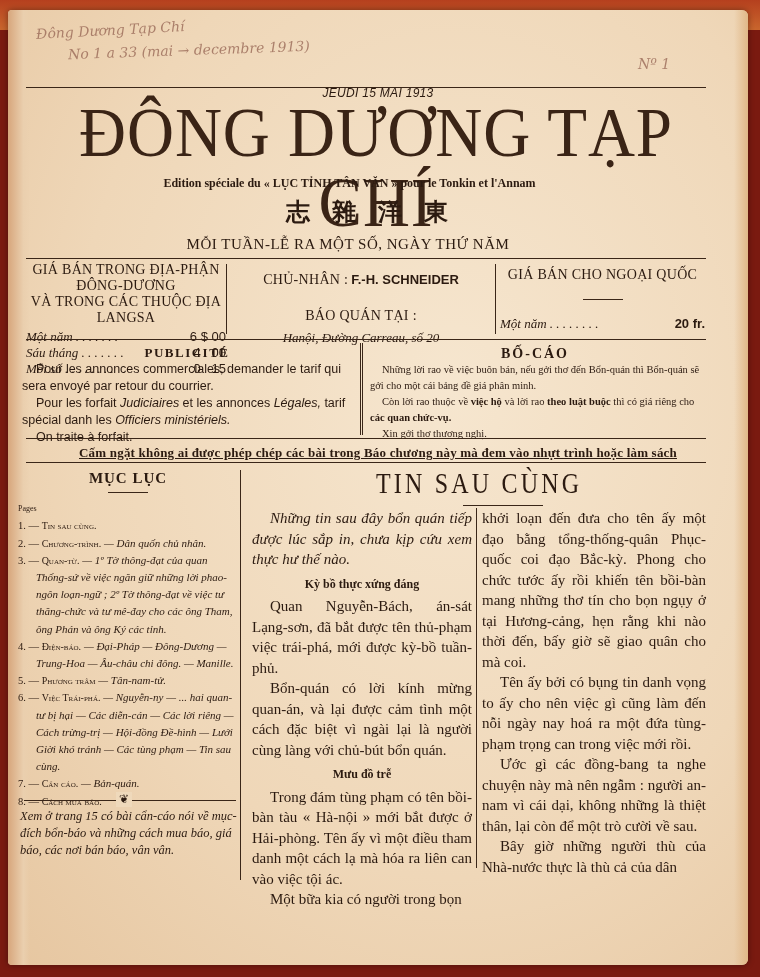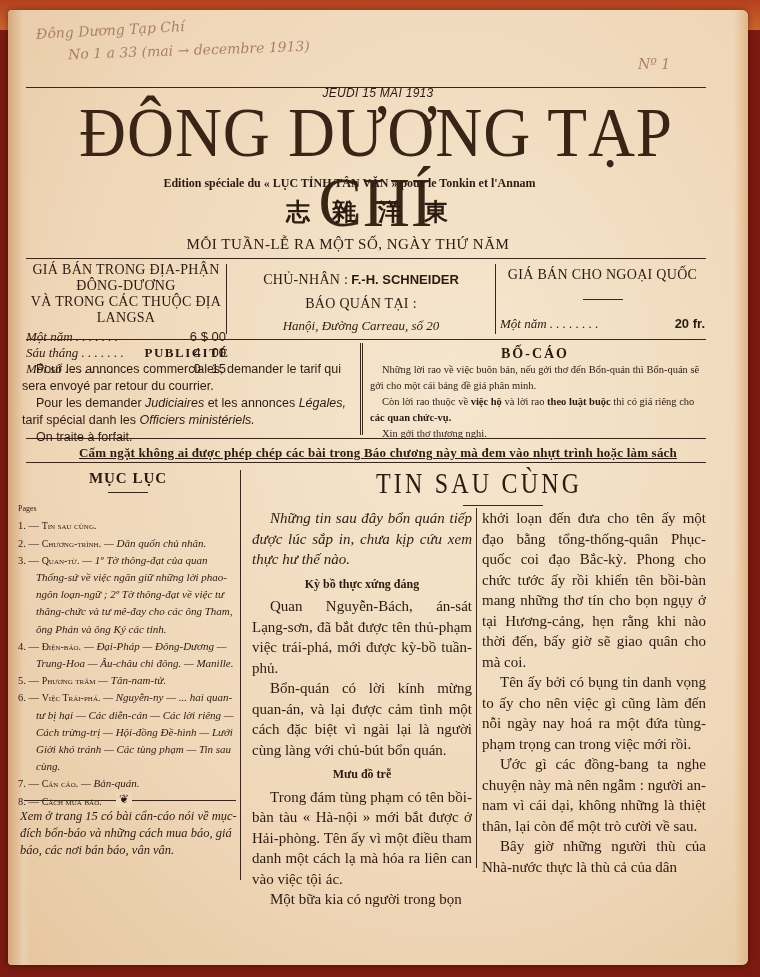--- a/index.html
+++ b/index.html
@@ -76,39 +76,39 @@
       </div>
     <div class="price-row">
         <i>Mỗi số . . . . . . . .</i>
         <span style="font-family:'Liberation Sans',sans-serif;white-space:pre">0   15</span>
       </div>
   </div>
   <div class="vline" style="left:218px;top:254px;height:70px;"></div>
 
   <div class="box c" style="left:222px;top:262px;width:262px;">
     <div><span class="small-caps">CHỦ-NHÂN :</span> <b style="font-family:'Liberation Sans',sans-serif;font-size:13px">F.-H. SCHNEIDER</b></div>
-    <div class="small-caps" style="margin-top:8px">BÁO QUÁN TẠI :</div>
+    <div class="small-caps" style="margin-top:20px">BÁO QUÁN TẠI :</div>
     <div style="font-style:italic;font-size:13px;margin-top:6px">Hanội, Đường Carreau, số 20</div>
   </div>
   <div class="vline" style="left:487px;top:254px;height:70px;"></div>
 
   <div class="box" style="left:492px;top:257px;width:205px;">
     <div class="c small-caps">GIÁ BÁN CHO NGOẠI QUỐC</div>
     <div style="width:40px;margin:16px auto 16px;border-top:1px solid #3a2618"></div>
     <div class="price-row">
         <i>Một năm . . . . . . . .</i>
         <b style="font-family:'Liberation Sans',sans-serif">20 fr.</b>
       </div>
   </div>
   <div class="rule" style="left:18px;top:329px;width:680px;"></div>
 
   <div class="pub" style="left:14px;top:334px;width:330px;">
     <div class="c" style="font-family:'Liberation Serif',serif;font-weight:bold;letter-spacing:1.5px;font-size:13px">PUBLICITÉ</div>
     <p style="text-indent:14px">Pour les annonces commerciales, demander le tarif qui sera envoyé par retour du courrier.</p>
-    <p style="text-indent:14px"><span>Pour les demander </span><i>Judiciaires</i><span> et les annonces </span><i>Légales,</i><span> tarif spécial danh les </span><i>Officiers ministériels.</i></p>
+    <p style="text-indent:14px"><span>Pour les forfait </span><i>Judiciaires</i><span> et les annonces </span><i>Légales,</i><span> tarif spécial danh les </span><i>Officiers ministériels.</i></p>
     <p style="text-indent:14px">On traite à forfait.</p>
   </div>
   <div class="vline" style="left:352px;top:333px;height:92px;border-left:3px double #3a2618;"></div>
 
   <div class="bocao" style="left:362px;top:336px;width:330px;">
     <div class="c" style="font-weight:bold;font-size:14px;letter-spacing:2px">BỐ-CÁO</div>
     <p style="text-indent:12px">Những lời rao về việc buôn bán, nếu gởi thơ đến Bổn-quán thì Bổn-quán sẽ gởi cho một cái bảng đề giá phân minh.</p>
     <p style="text-indent:12px"><span>Còn lời rao thuộc về </span><b>việc hộ</b><span> và lời rao </span><b>theo luật buộc</b><span> thì có giá riêng cho </span><b>các quan chức-vụ.</b></p>
     <p style="text-indent:12px">Xin gởi thơ thương nghị.</p>
   </div>

